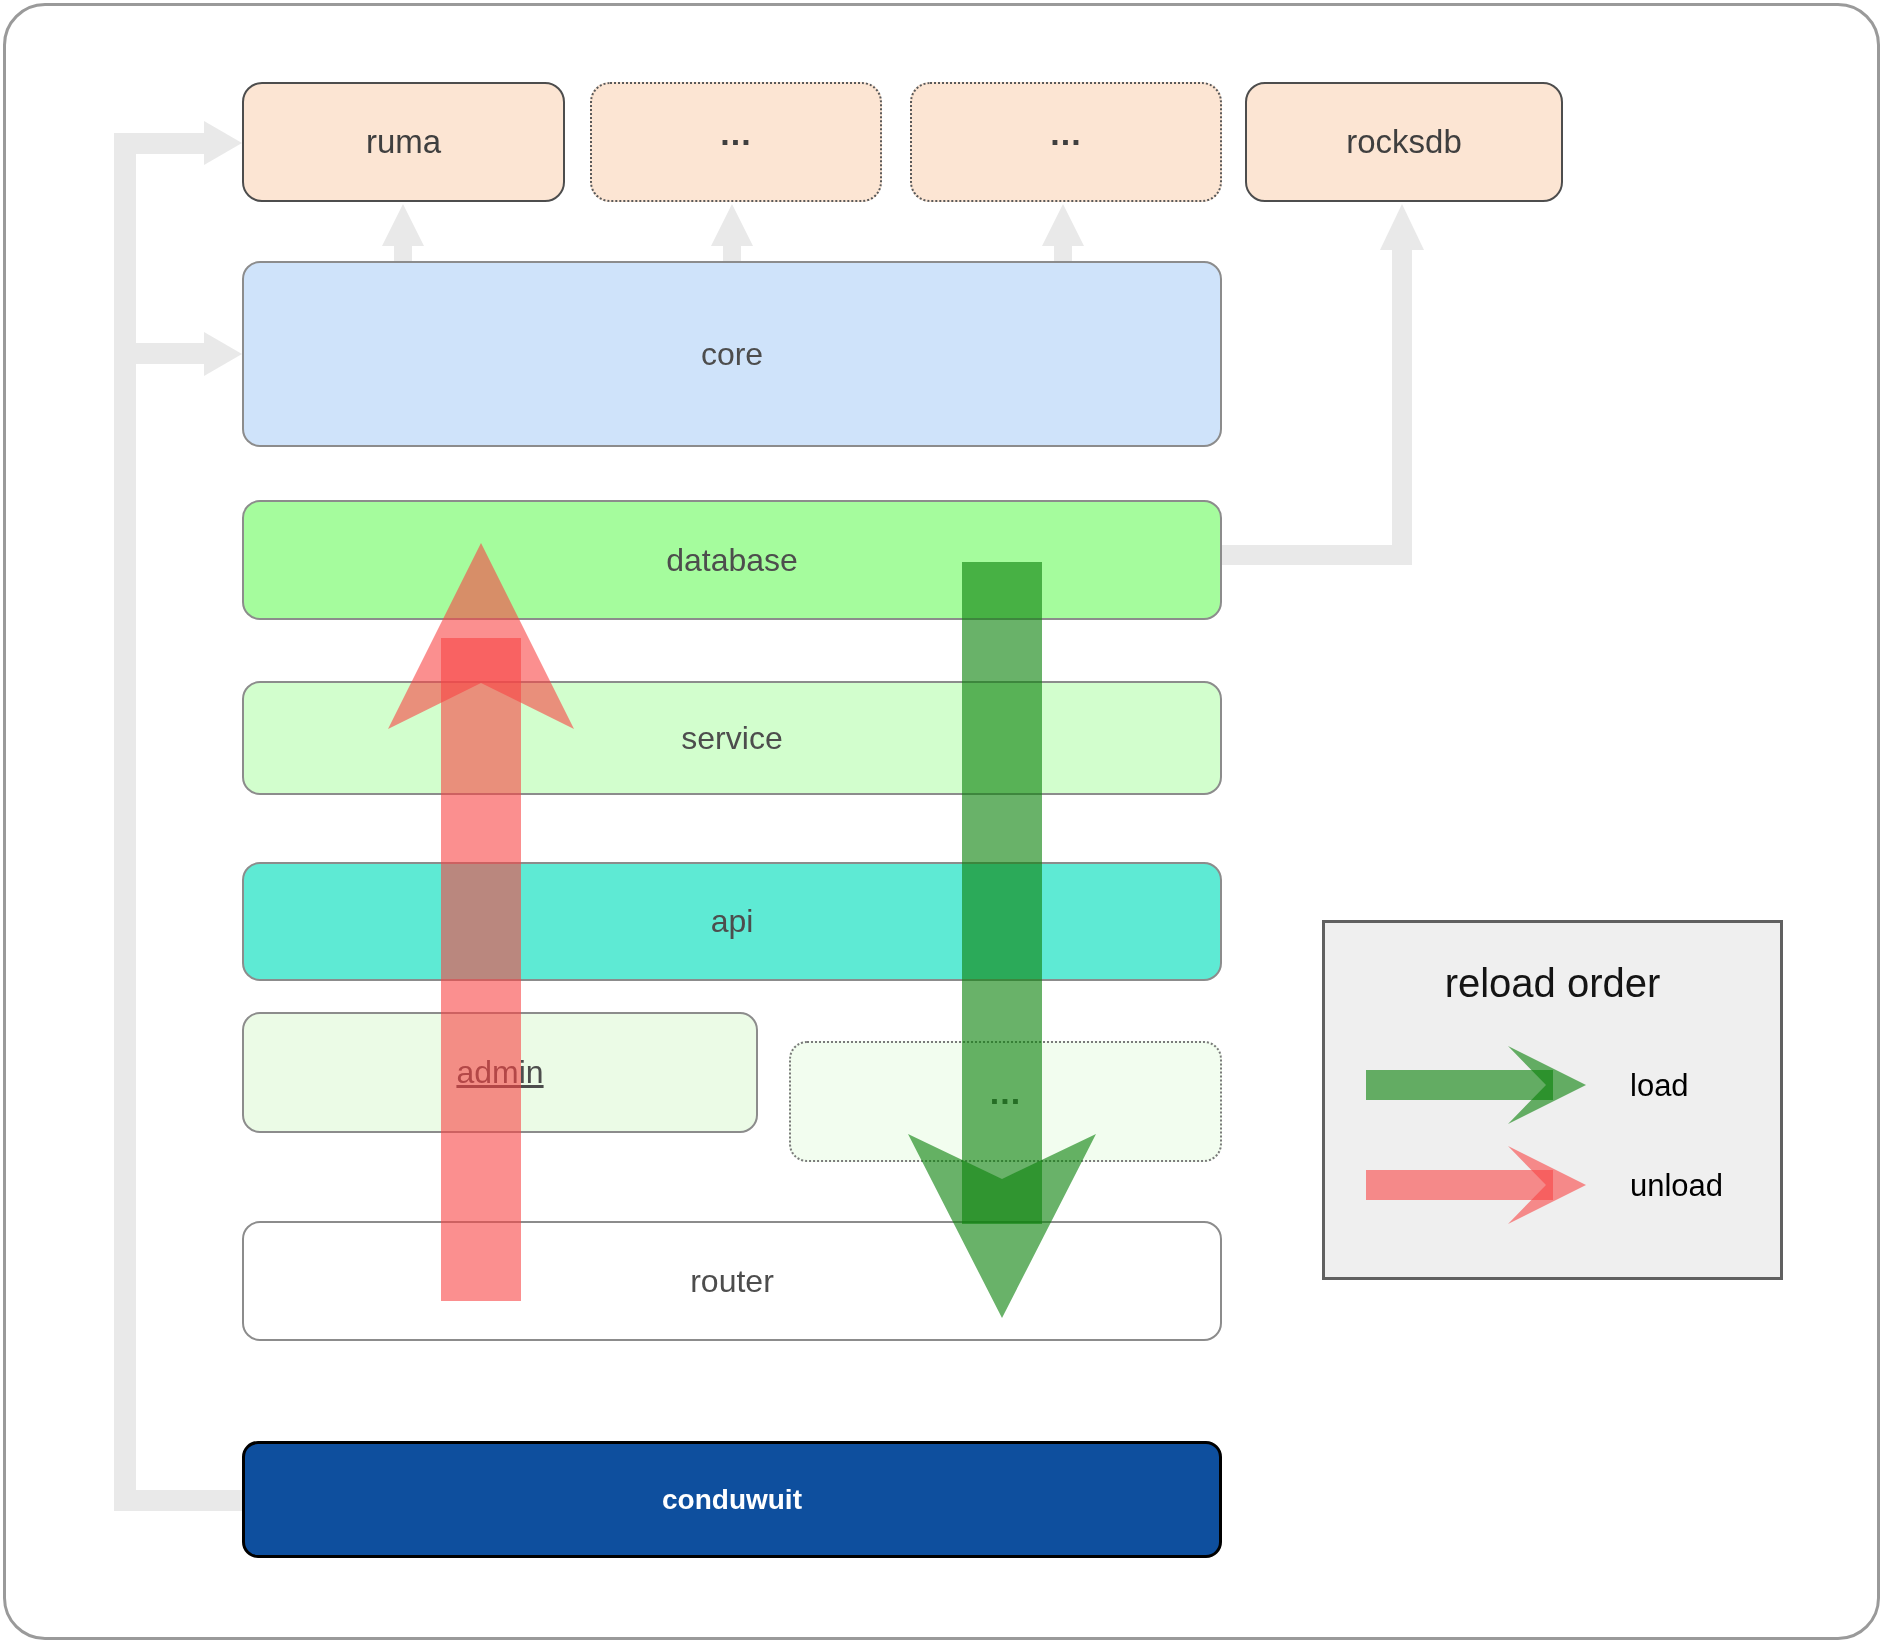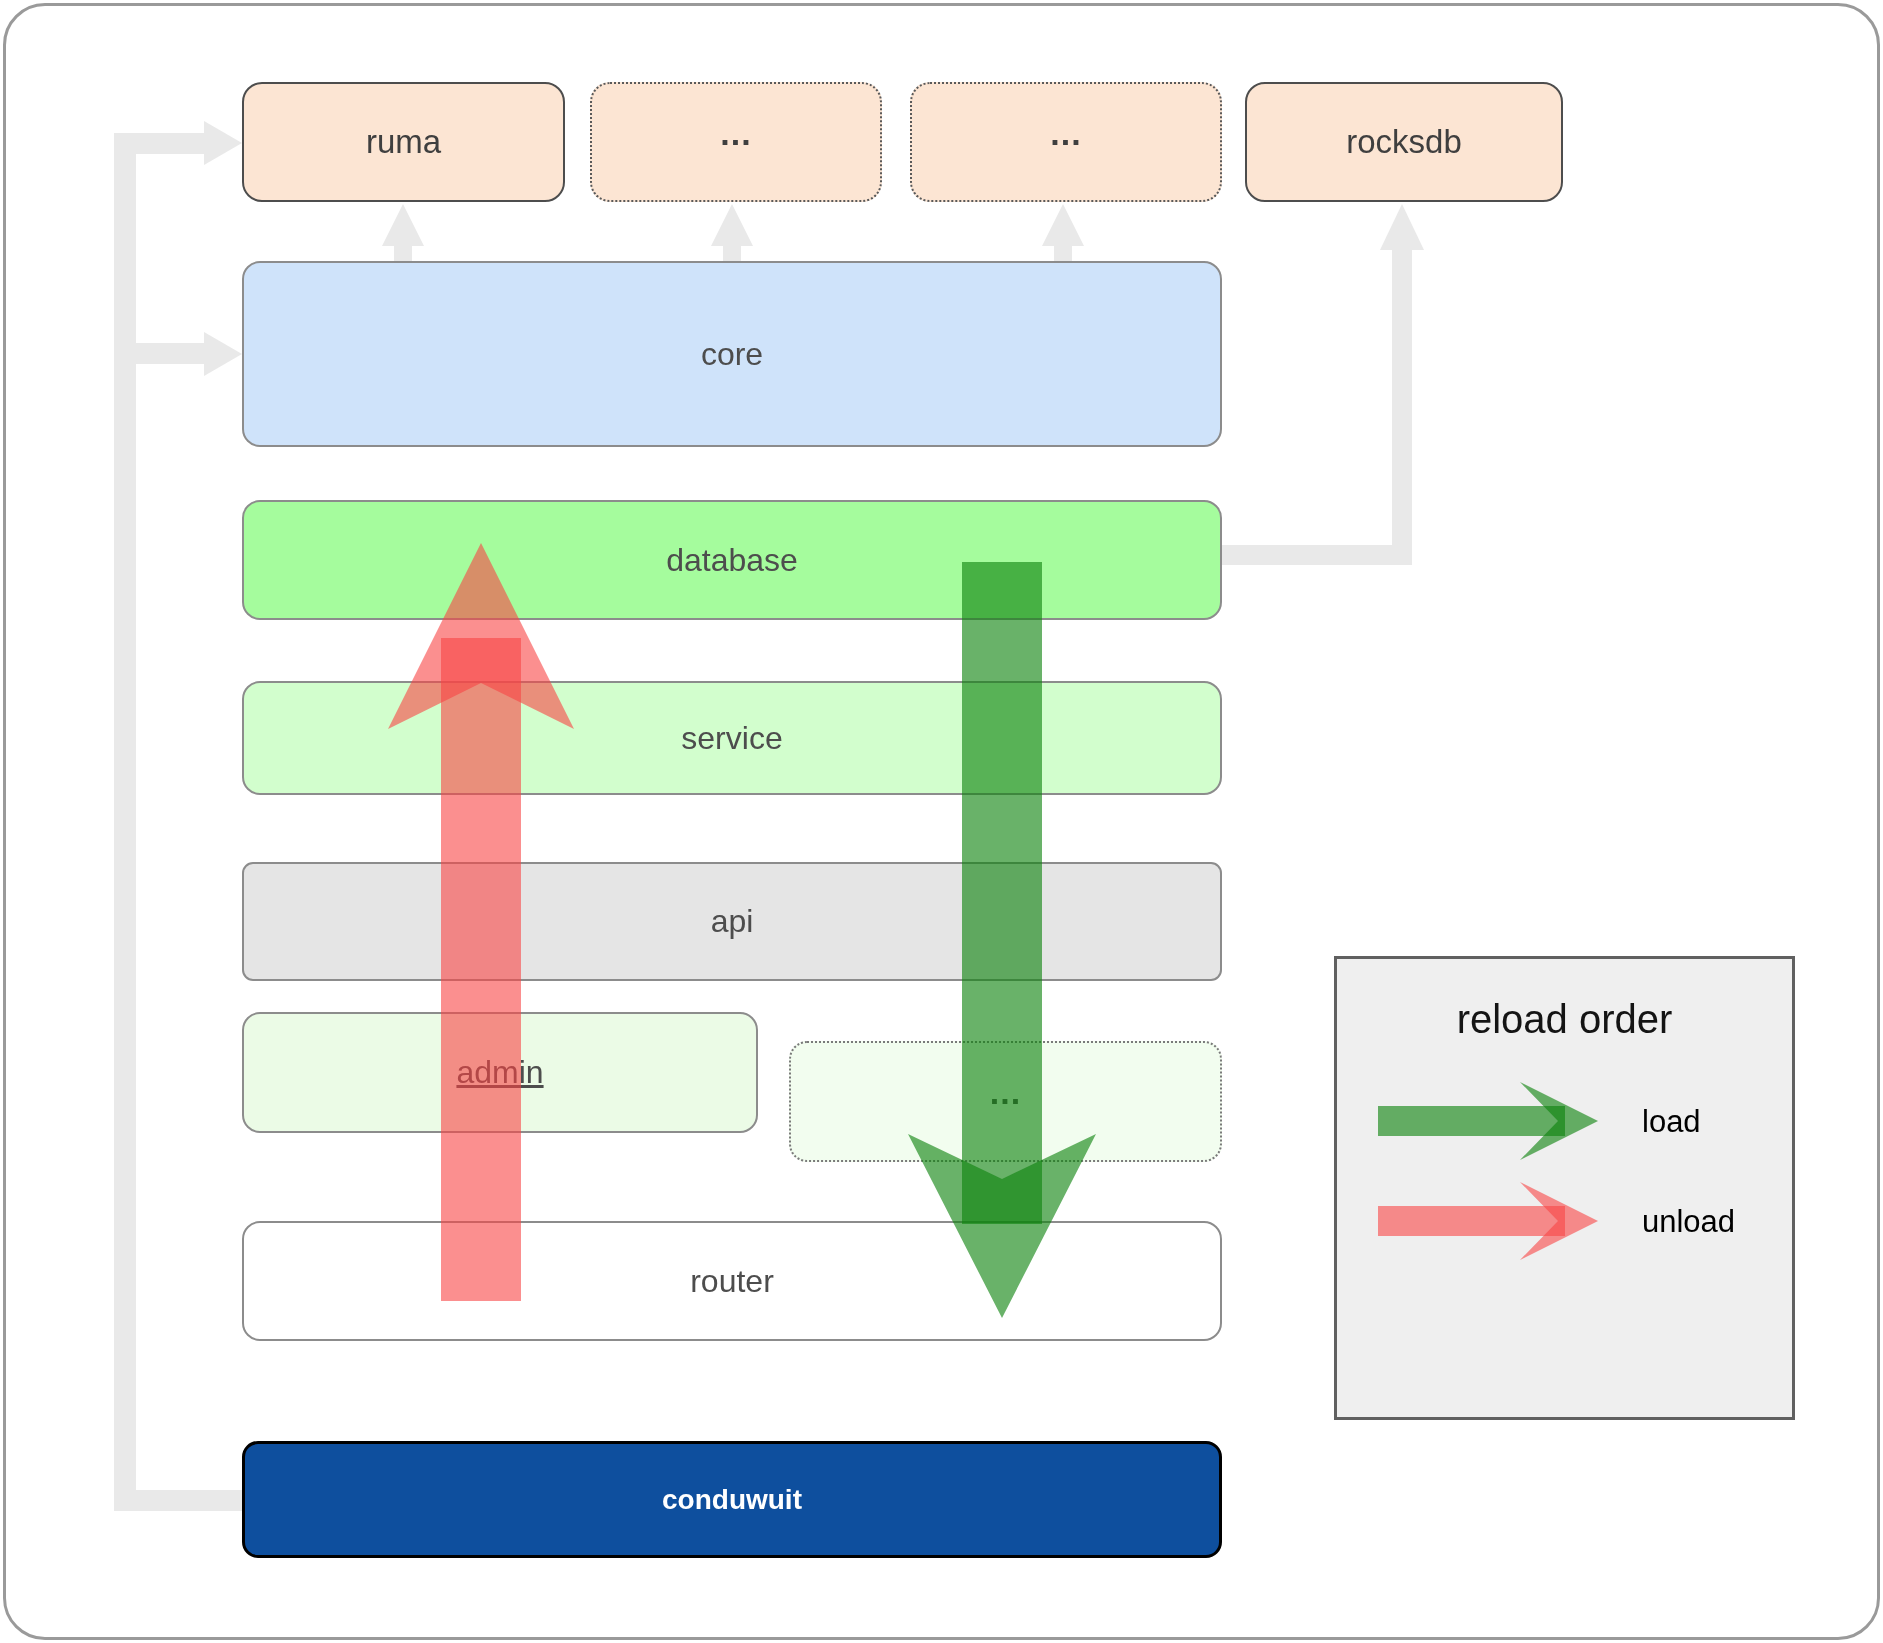--- a/index.html
+++ b/index.html
@@ -32,35 +32,34 @@
   .dotted{border:2px dotted #5a5a5a;}
   .gray-border{border:2px solid #8c8c8c;}
 
   #box-ruma      {left:242px;top:82px;width:323px;height:120px;background:#fce5d3;}
   #box-dep-a     {left:590px;top:82px;width:292px;height:120px;background:#fce5d3;}
   #box-dep-b     {left:910px;top:82px;width:312px;height:120px;background:#fce5d3;}
   #box-rocksdb   {left:1245px;top:82px;width:318px;height:120px;background:#fce5d3;}
   #box-core      {left:242px;top:261px;width:980px;height:186px;background:#cfe3fa;}
   #box-database  {left:242px;top:500px;width:980px;height:120px;background:#a5fc9d;}
   #box-service   {left:242px;top:681px;width:980px;height:114px;background:#d2fecd;}
-  #box-api       {left:242px;top:862px;width:980px;height:119px;background:#e5e5e5;border-radius:11px;}
+  #box-api       {left:242px;top:862px;width:980px;height:119px;background:#5eead4;}
   #box-admin     {left:242px;top:1012px;width:516px;height:121px;background:#ebfbe6;text-decoration:underline;}
   #box-admin-more{left:789px;top:1041px;width:433px;height:121px;background:#f2fdef;border-color:#7a7a7a;}
   #box-router    {left:242px;top:1221px;width:980px;height:120px;background:#ffffff;}
   #box-conduwuit {left:242px;top:1441px;width:980px;height:117px;background:#0e4f9e;border:3px solid #000000;border-radius:16px;}
   #box-conduwuit .box-label{color:#ffffff;font-weight:600;font-size:28px;}
 
   .dots-label{font-weight:bold;font-size:34px;letter-spacing:1px;transform:translateY(-9px);}
 
   #legend{
-    position:absolute;left:1322px;top:956px;width:461px;height:464px;
+    position:absolute;left:1322px;top:920px;width:461px;height:360px;
     box-sizing:border-box;
     background:#efefef;border:3px solid #606060;
     z-index:3;
-    margin-left:12px;
   }
   #legend-title{
     position:absolute;left:0;right:0;top:38px;
     text-align:center;font-size:40px;color:#141414;
   }
   .legend-arrow{position:absolute;left:41px;width:222px;height:80px;}
   #legend-arrow-load{top:123px;}
   #legend-arrow-unload{top:223px;}
   .legend-label{
     position:absolute;left:305px;height:80px;display:flex;align-items:center;

